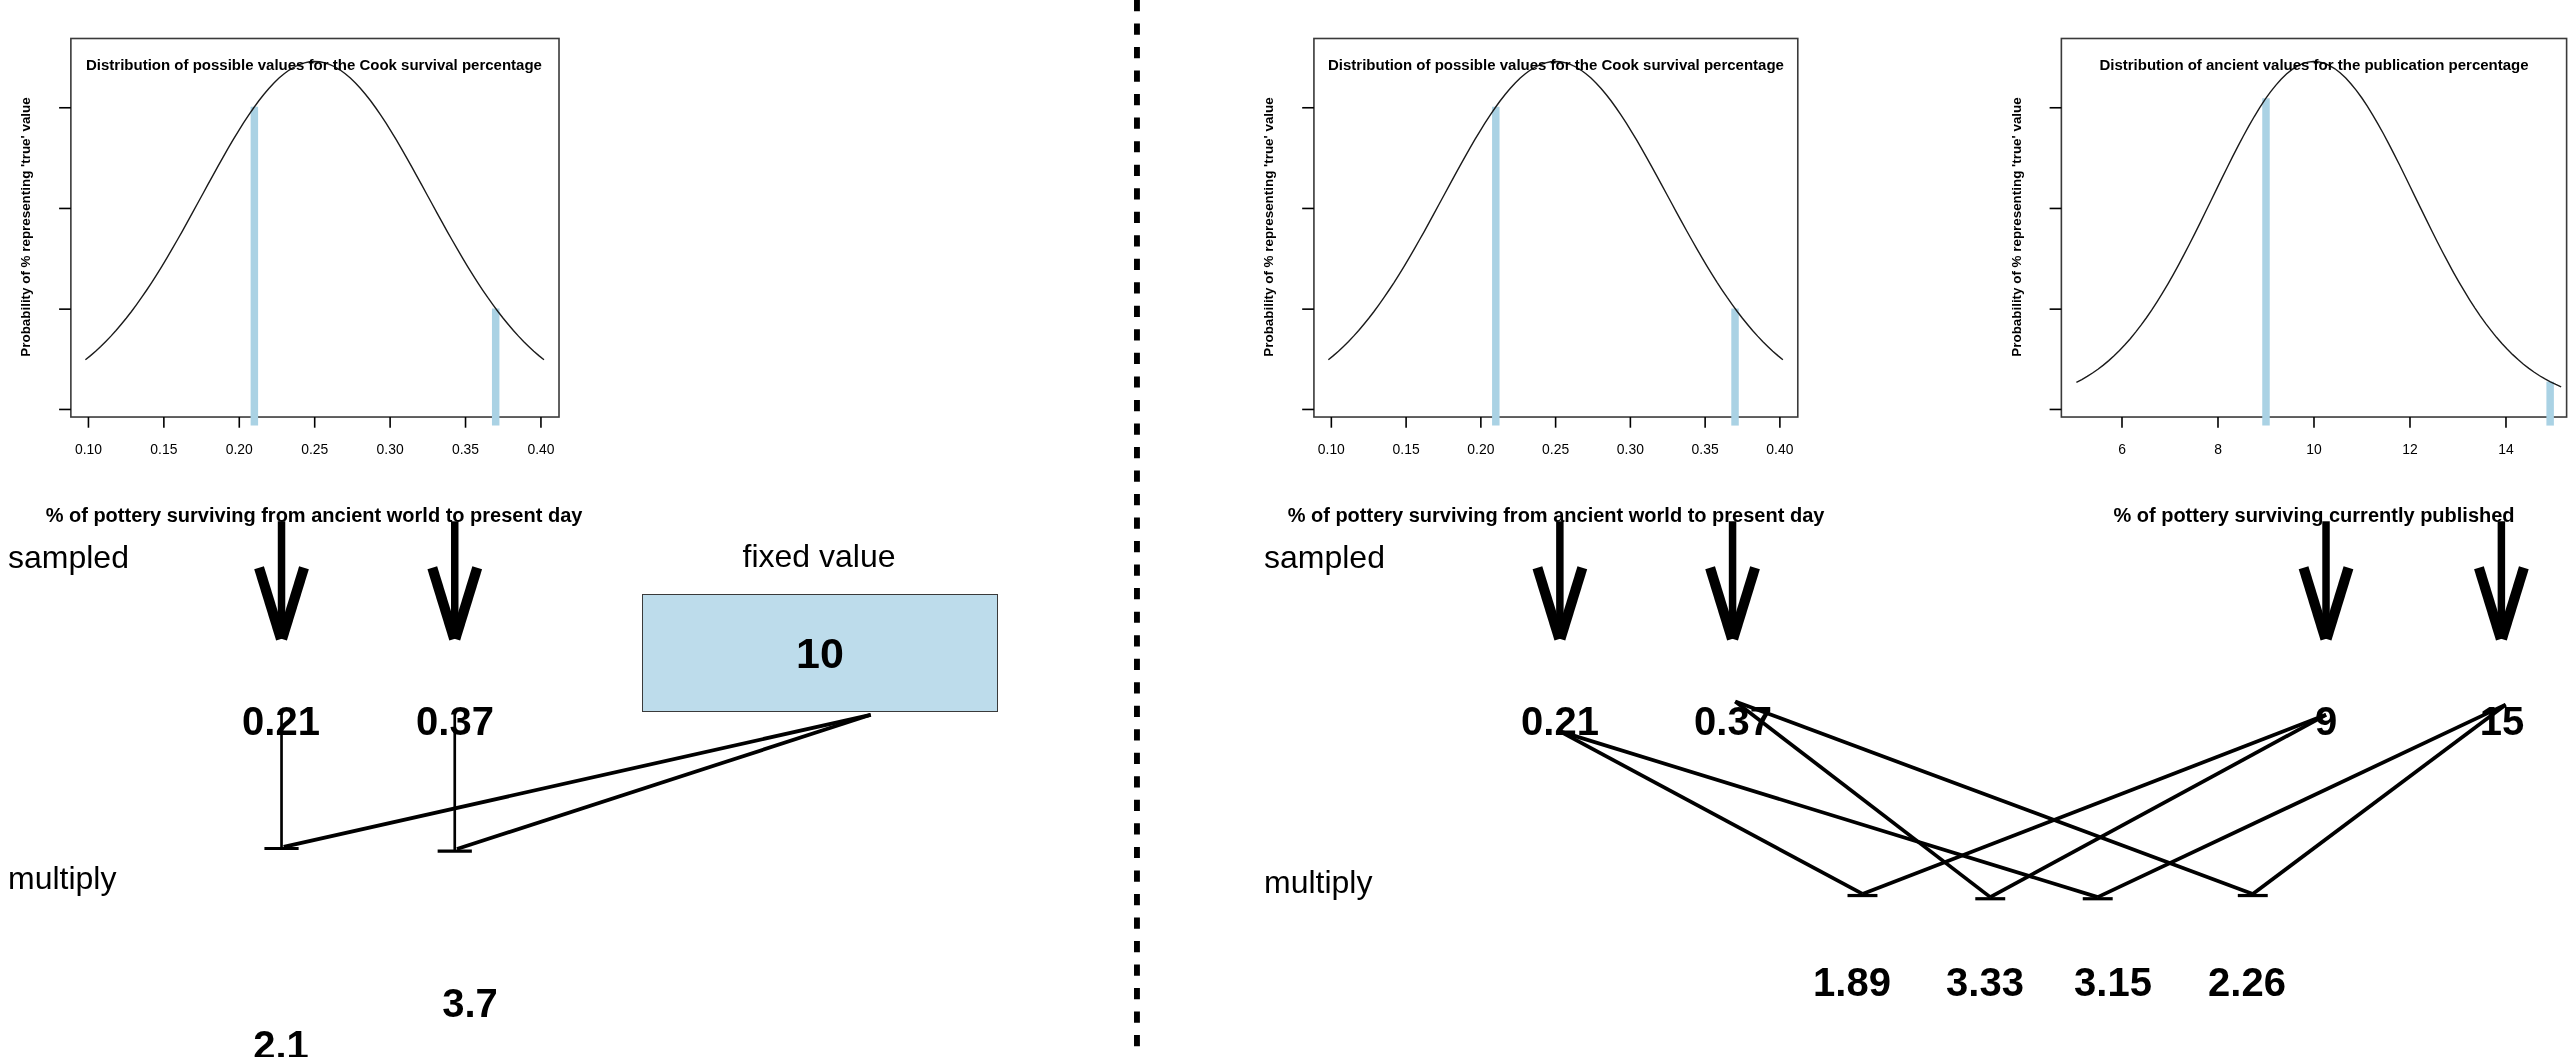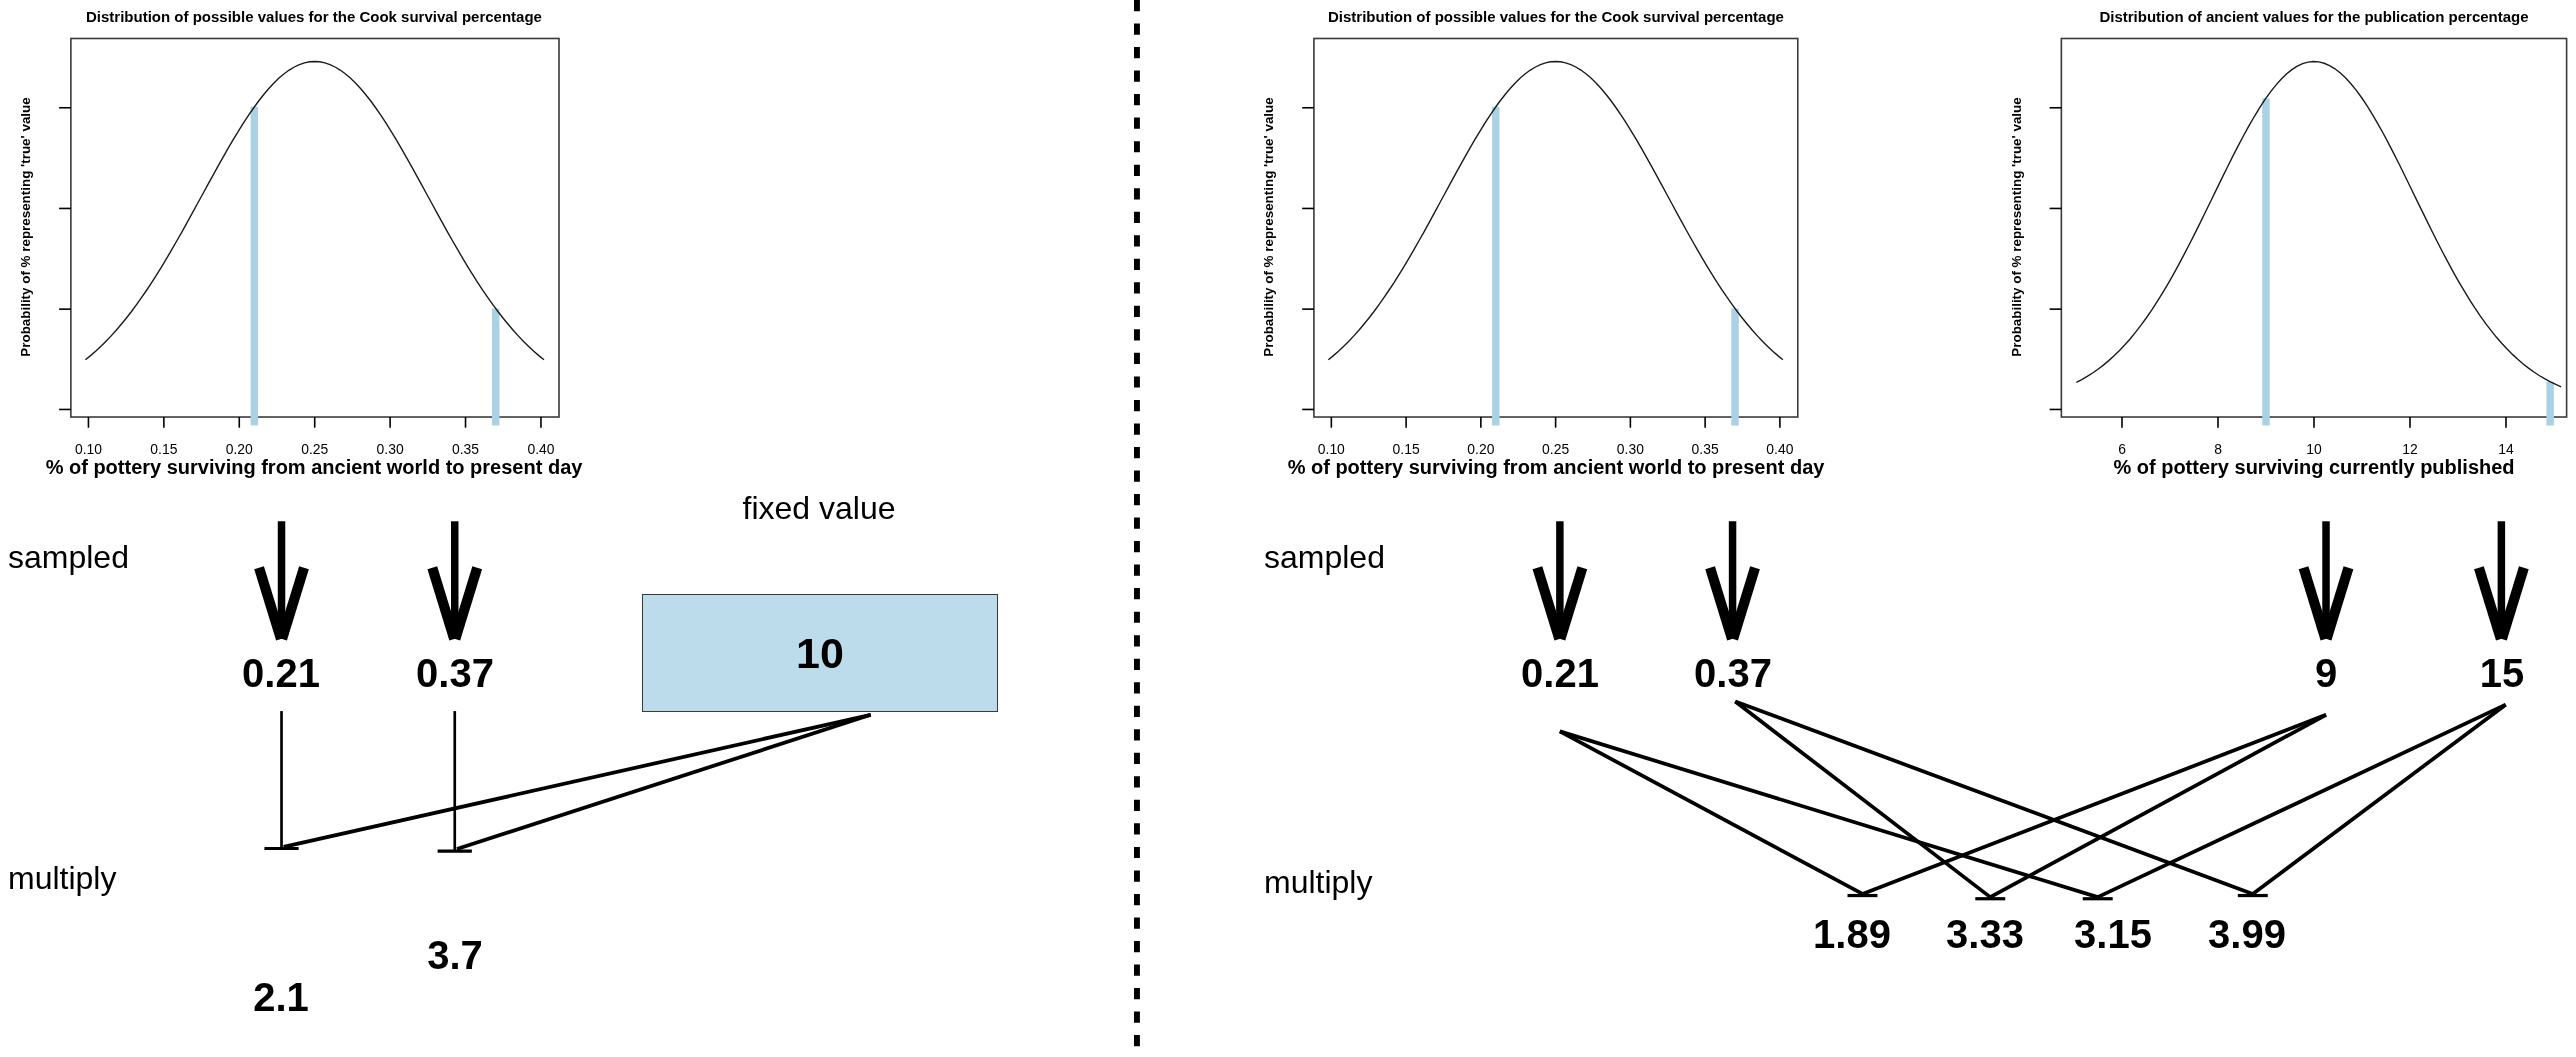--- a/index.html
+++ b/index.html
@@ -1,20 +1,20 @@
 <!DOCTYPE html>
 <html style="font-size:8.6px"><head>
 <meta charset="utf-8">
 <style>
   html,body{margin:0;padding:0;background:#ffffff;}
   body{font-family:"Liberation Sans", sans-serif; color:#000;}
   #stage{position:relative;width:2576px;height:1057px;background:#fff;overflow:hidden;}
   #overlay{position:absolute;left:0;top:0;}
   .abs{position:absolute;white-space:nowrap;}
-  .centered{transform:translateX(-50%);}
+  .centered{transform:translateX(-50%);margin-top:48px;}
   .plot-title{font-size:15px;font-weight:bold;}
   .axis-label{font-size:20px;font-weight:bold;}
   .y-label{font-size:13.4px;font-weight:bold;transform:translate(-50%,-50%) rotate(-90deg);transform-origin:center;}
   .big-label{font-size:32px;font-weight:normal;}
   .value{font-size:40px;font-weight:bold;}
   .product{font-size:40px;font-weight:bold;}
   .fixed-box{position:absolute;left:642px;top:594px;width:356px;height:118px;
              background:#bddceb;border:1.6px solid #3a3a3a;box-sizing:border-box;
              display:flex;align-items:center;justify-content:center;}
   .fixed-num{font-size:43px;font-weight:bold;}
@@ -140,27 +140,27 @@
 
   <div class="abs big-label" style="left:8px;top:539px;">sampled</div>
   <div class="abs centered big-label" style="left:819px;top:490px;text-align:center;">fixed value</div>
   <div class="fixed-box">
     <span class="fixed-num">10</span>
   </div>
   <div class="abs centered value" style="left:281px;top:651px;">0.21</div>
   <div class="abs centered value" style="left:455px;top:651px;">0.37</div>
   <div class="abs big-label" style="left:8px;top:860px;">multiply</div>
   <div class="abs centered product" style="left:281px;top:975px;">2.1</div>
-  <div class="abs centered product" style="left:455px;top:933px;">3.7</div>
+  <div class="abs centered product" style="left:470px;top:933px;">3.7</div>
 
   <div class="abs big-label" style="left:1264px;top:539px;">sampled</div>
   <div class="abs centered value" style="left:1560px;top:651px;">0.21</div>
   <div class="abs centered value" style="left:1733px;top:651px;">0.37</div>
   <div class="abs centered value" style="left:2326px;top:651px;">9</div>
   <div class="abs centered value" style="left:2502px;top:651px;">15</div>
   <div class="abs big-label" style="left:1264px;top:864px;">multiply</div>
   <div class="abs centered product" style="left:1852px;top:912px;">1.89</div>
   <div class="abs centered product" style="left:1985px;top:912px;">3.33</div>
   <div class="abs centered product" style="left:2113px;top:912px;">3.15</div>
-  <div class="abs centered product" style="left:2247px;top:912px;">3.99</div>
+  <div class="abs centered product" style="left:2247px;top:912px;">2.26</div>
 
 </div>
 
 
 </body></html>

